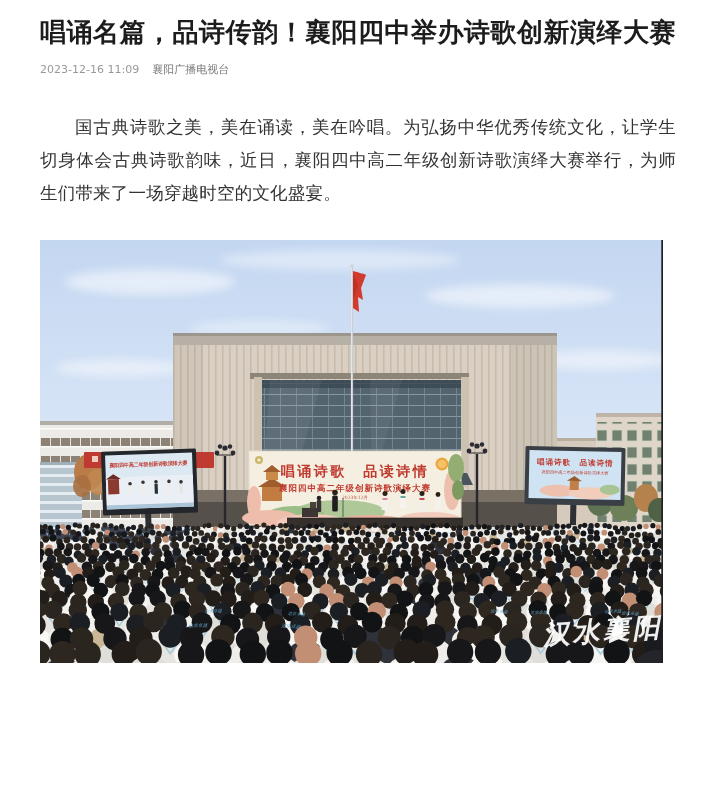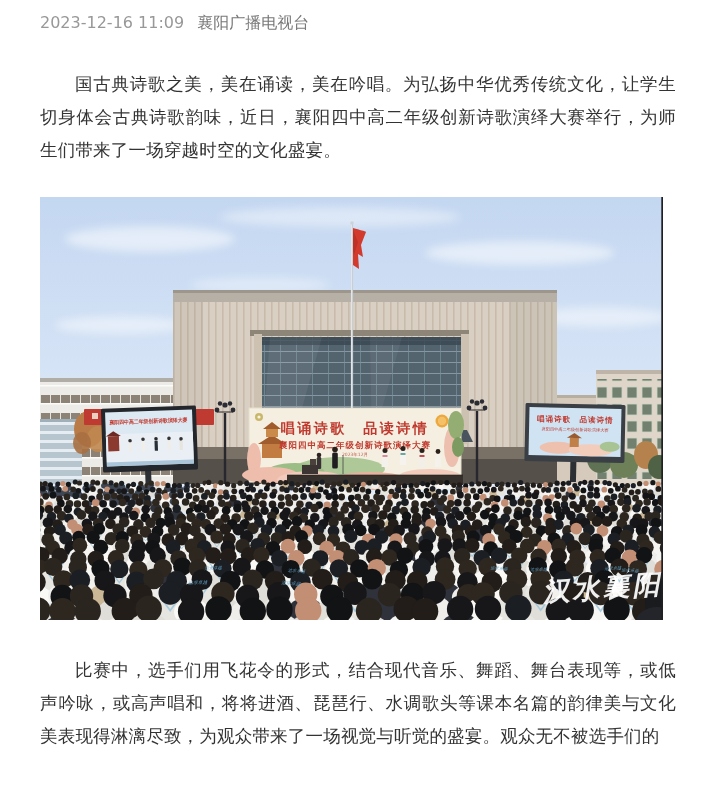--- a/index.html
+++ b/index.html
@@ -5,36 +5,37 @@
   html,body{margin:0;padding:0;}
   body{
     width:715px;height:805px;overflow:hidden;background:#ffffff;
     font-family:"DejaVu Sans","Liberation Sans",sans-serif;
   }
   .page{padding:0 39px 0 40px;}
   .title{
     font-size:26px;line-height:1.28;margin:16px 0 0;color:#1c1c1c;
     font-weight:700;letter-spacing:0.5px;
   }
-  .meta{margin-top:13px;font-size:16px;color:#989898;}
+  .meta{margin-top:13px;font-size:11px;color:#989898;}
   .meta .src{margin-left:13px;color:#787878;}
   .para{
     font-size:17.5px;line-height:33px;color:#333333;text-align:justify;
     text-indent:2em;margin:34px 0 0;letter-spacing:0.2px;font-family:Liberation Serif, serif;
   }
   .photo-figure{margin:30px 0 0;width:623px;}
   .photo-figure svg{display:block;}
   .cal{font-family:"DejaVu Serif","Liberation Serif",serif;font-weight:bold;}
   .scr{font-family:"DejaVu Serif","Liberation Serif",serif;font-weight:bold;font-style:italic;}
 </style>
 </head>
 <body>
 
 <div class="page">
 
+  <h1 class="title">唱诵名篇，品诗传韵！襄阳四中举办诗歌创新演绎大赛</h1>
 
   <div class="meta">
     <span class="date">2023-12-16 11:09</span><span class="src">襄阳广播电视台</span>
   </div>
 
   <p class="para">国古典诗歌之美，美在诵读，美在吟唱。为弘扬中华优秀传统文化，让学生切身体会古典诗歌韵味，近日，襄阳四中高二年级创新诗歌演绎大赛举行，为师生们带来了一场穿越时空的文化盛宴。</p>
 
   <figure class="photo-figure">
     <svg viewBox="0 0 623 423" width="623" height="423" xmlns="http://www.w3.org/2000/svg">
       <defs>
@@ -1975,15 +1976,14 @@
 
       <ellipse cx="620" cy="406" rx="15" ry="22" fill="#1a1b1e"></ellipse>
       <ellipse cx="617" cy="425" rx="21" ry="15" fill="#23252a"></ellipse>
 
       <text x="563" y="400" text-anchor="middle" font-size="27" letter-spacing="3" fill="#ffffff" opacity="0.93" class="scr" transform="rotate(-4 563 400)">汉水襄阳</text>
 
       <rect x="621.3" y="0" width="1.7" height="423" fill="#202023"></rect>
     </svg>
   </figure>
 
-  <p class="para">比赛中，选手们用飞花令的形式，结合现代音乐、舞蹈、舞台表现等，或低声吟咏，或高声唱和，将将进酒、琵琶行、水调歌头等课本名篇的韵律美与文化美表现得淋漓尽致，为观众带来了一场视觉与听觉的盛宴。观众无不被选手们的</p>
 
 </div>
 
 </body></html>

